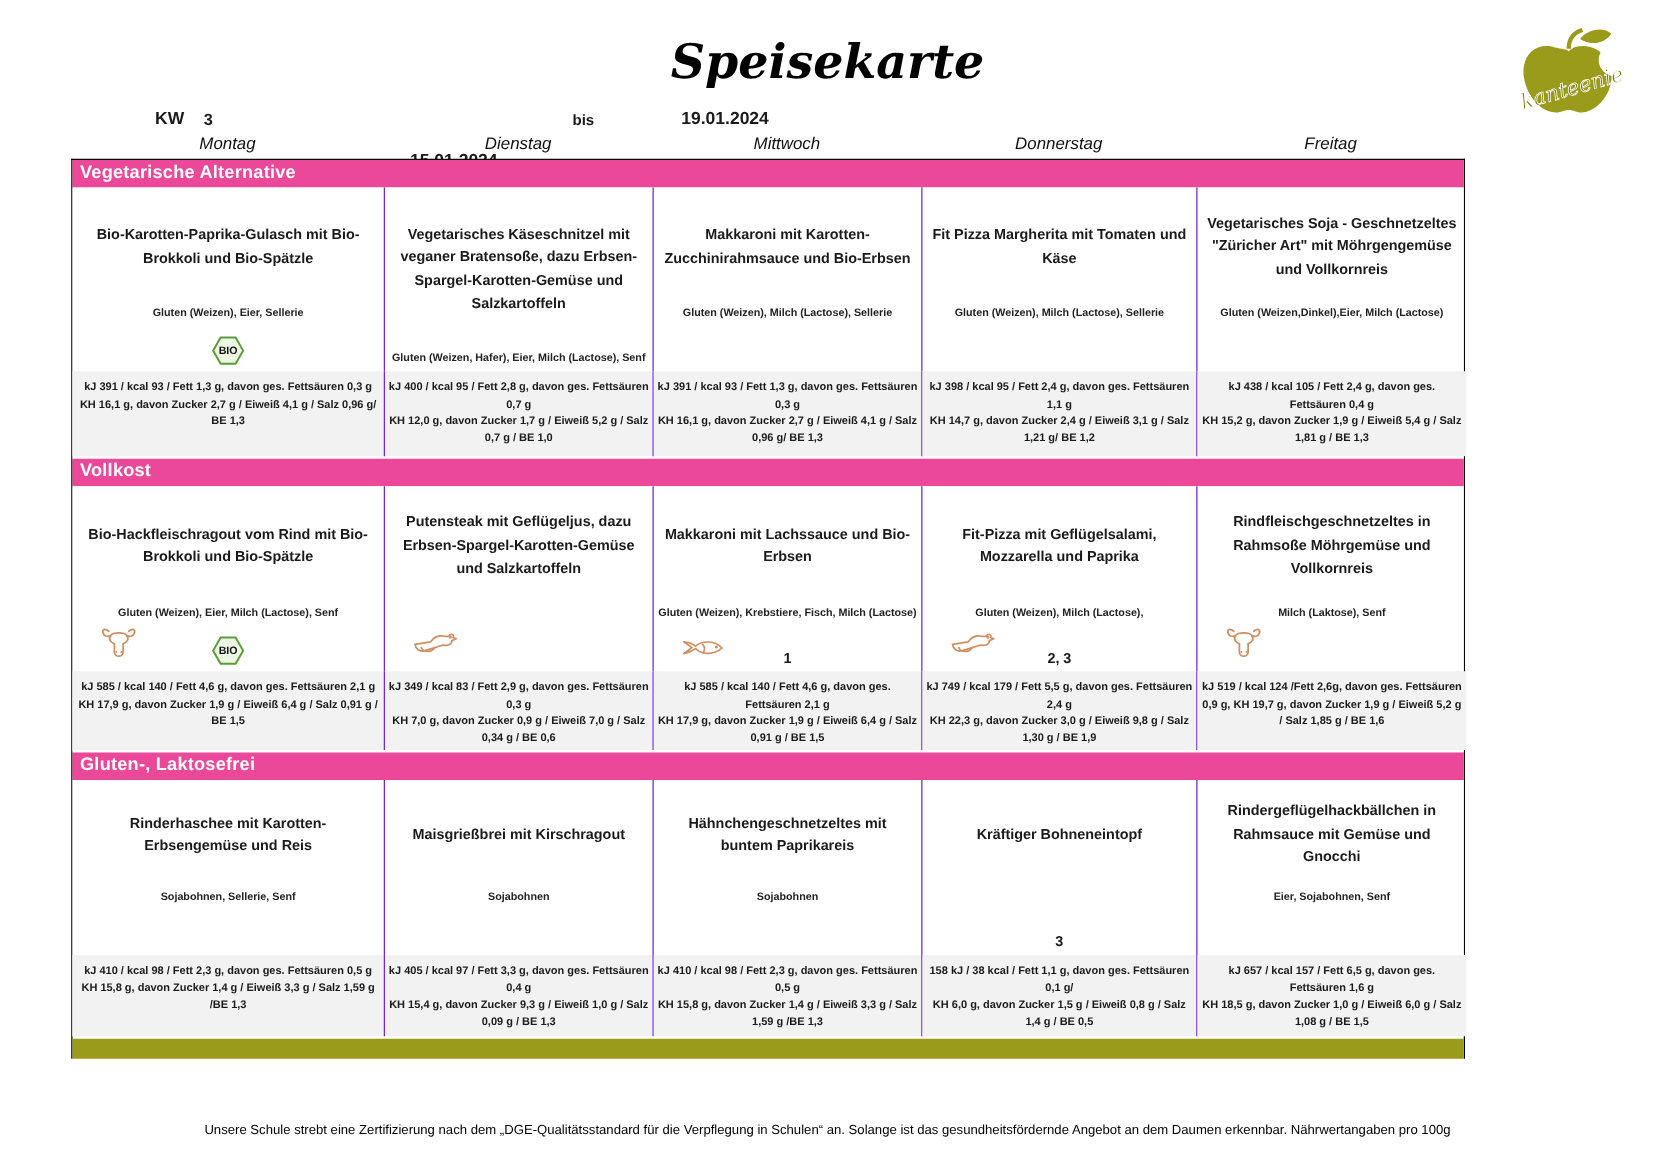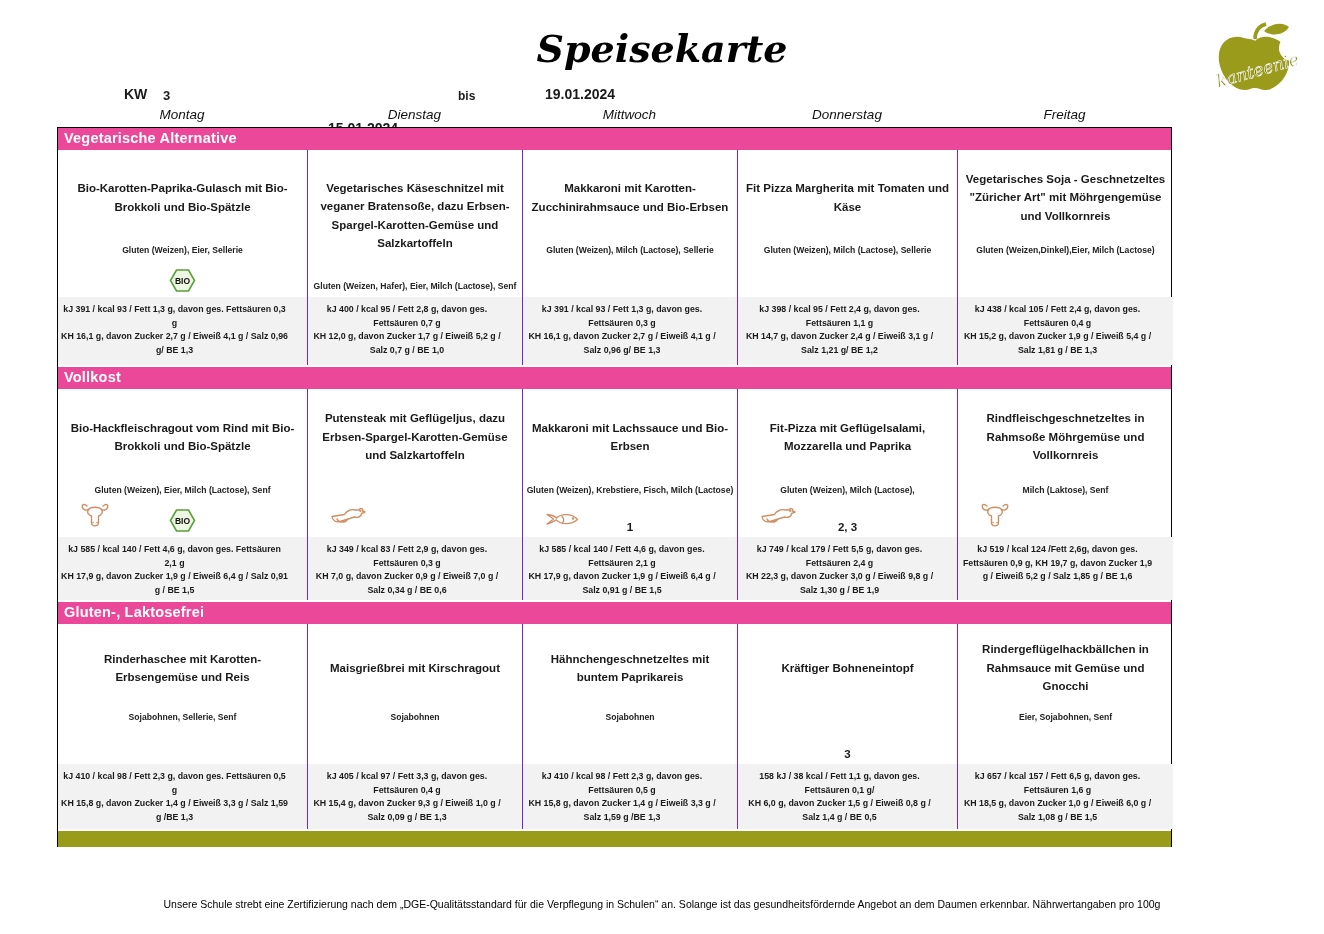--- a/index.html
+++ b/index.html
@@ -52,21 +52,21 @@
     height:16px; text-align:center; font-weight:bold; font-size:8.6px; color:#222;
     white-space:nowrap; overflow:hidden;
   }
   .meal-icons { height:36px; position:relative; }
   .animal-slot { position:absolute; left:22px; bottom:4px; }
   .center-slot { position:absolute; left:0; right:0; bottom:4px; display:flex; justify-content:center; align-items:flex-end; }
   .additive { font-weight:bold; font-size:11.5px; }
 
   .nutri-cell {
     background:#f2f2f2; text-align:center; font-weight:bold; font-size:8.8px;
-    line-height:1.55; padding:6px 19px 4px 3px; overflow:hidden;
+    line-height:1.55; padding:6px 3px 4px 3px; overflow:hidden;
   }
   .row-nveg  .nutri-cell { height:68px; }
   .row-nvoll .nutri-cell { height:63px; }
   .row-ngf   .nutri-cell { height:65px; }
 
   .bottom-bar { height:16px; background:#9a9b1b; margin-top:2px; }
 
   .footer {
     position:absolute; top:898px; left:0; width:100%; text-align:center;
     font-size:10.5px; color:#000;

